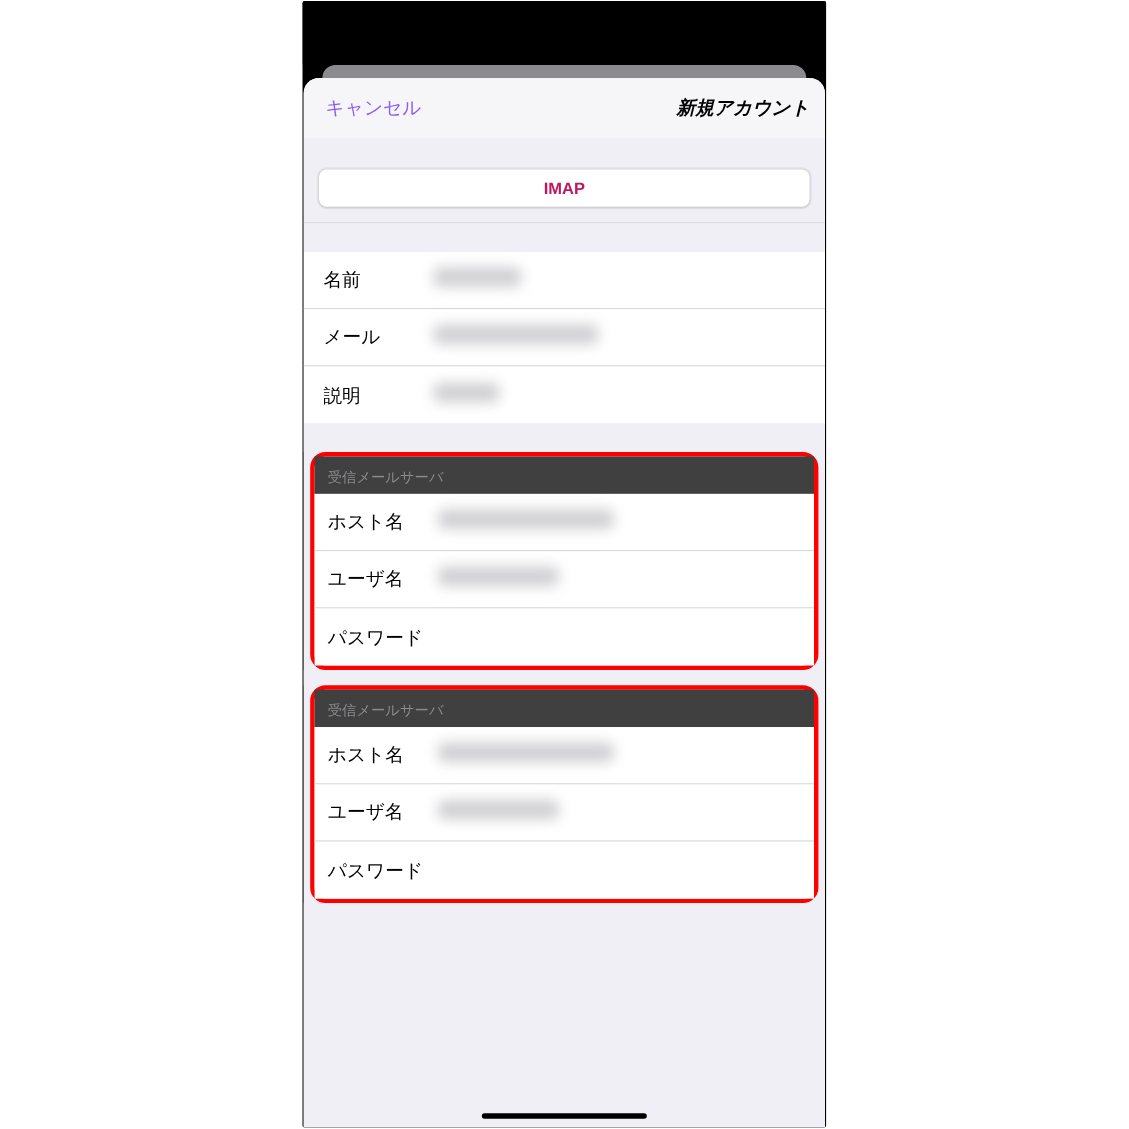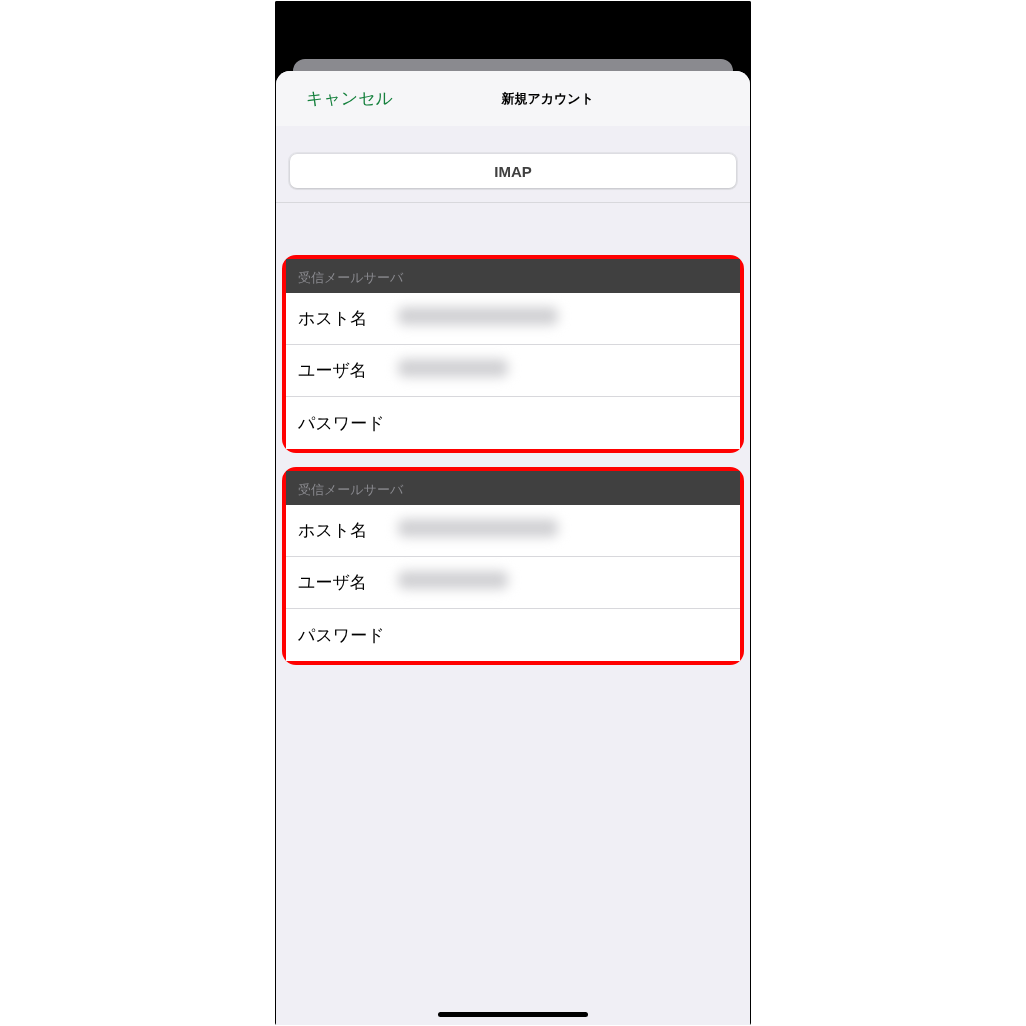--- a/index.html
+++ b/index.html
@@ -45,28 +45,29 @@
     display: flex;
     align-items: center;
     justify-content: space-between;
     padding: 16px 14px 16px 20px;
     background: #f6f6f8;
   }
   .nav .left, .nav .right {
     flex: 1;
     font-size: 17px;
   }
-  .nav .left { color: #15803d; text-align: left; margin-left: 10px; }
+  .nav .left { color: #8b5cf6; text-align: left; }
   .nav .title {
     flex: 1.2;
-    font-size: 13px;
+    font-size: 17px;
     font-weight: 600;
     color: #000;
-    text-align: left;
+    text-align: right;
     white-space: nowrap;
+    font-style: italic;
   }
   .nav .right { text-align: right; }
   .next-wrap {
     display: inline-block;
     border: 4px solid #ff0000;
     border-radius: 10px;
     padding: 2px 6px;
   }
   .next {
     color: #007aff;
@@ -84,21 +85,21 @@
     border-radius: 9px;
     padding: 2px;
     height: 38px;
   }
   .segment-item {
     flex: 1;
     display: flex;
     align-items: center;
     justify-content: center;
     font-size: 15px;
-    color: #404040;
+    color: #be185d;
     border-radius: 7px;
   }
   .segment-item.active {
     background: #fff;
     font-weight: 600;
     box-shadow: 0 1px 2px rgba(0,0,0,0.1), 0 0 0 0.5px rgba(0,0,0,0.04);
   }
   .group-spacer { height: 26px; background: #f0eff5; }
   .group-header {
     padding: 10px 18px 6px;
@@ -170,20 +171,34 @@
     </div>
 
     <div class="segment-wrap">
       <div class="segment">
         <div class="segment-item active">IMAP</div>
       </div>
     </div>
 
     <div class="group-spacer"></div>
 
+    <div class="list">
+      <div class="row">
+        <span class="row-label">名前</span>
+        <span class="row-value"><span class="blur" style="width:80px"></span></span>
+      </div>
+      <div class="row">
+        <span class="row-label">メール</span>
+        <span class="row-value"><span class="blur" style="width:150px"></span></span>
+      </div>
+      <div class="row">
+        <span class="row-label">説明</span>
+        <span class="row-value"><span class="blur" style="width:60px"></span></span>
+      </div>
+    </div>
 
     <div class="group-spacer"></div>
 
     <div class="highlight-box">
       <div class="group-header">受信メールサーバ</div>
       <div class="list">
         <div class="row">
           <span class="row-label">ホスト名</span>
           <span class="row-value"><span class="blur" style="width:160px"></span></span>
         </div>

